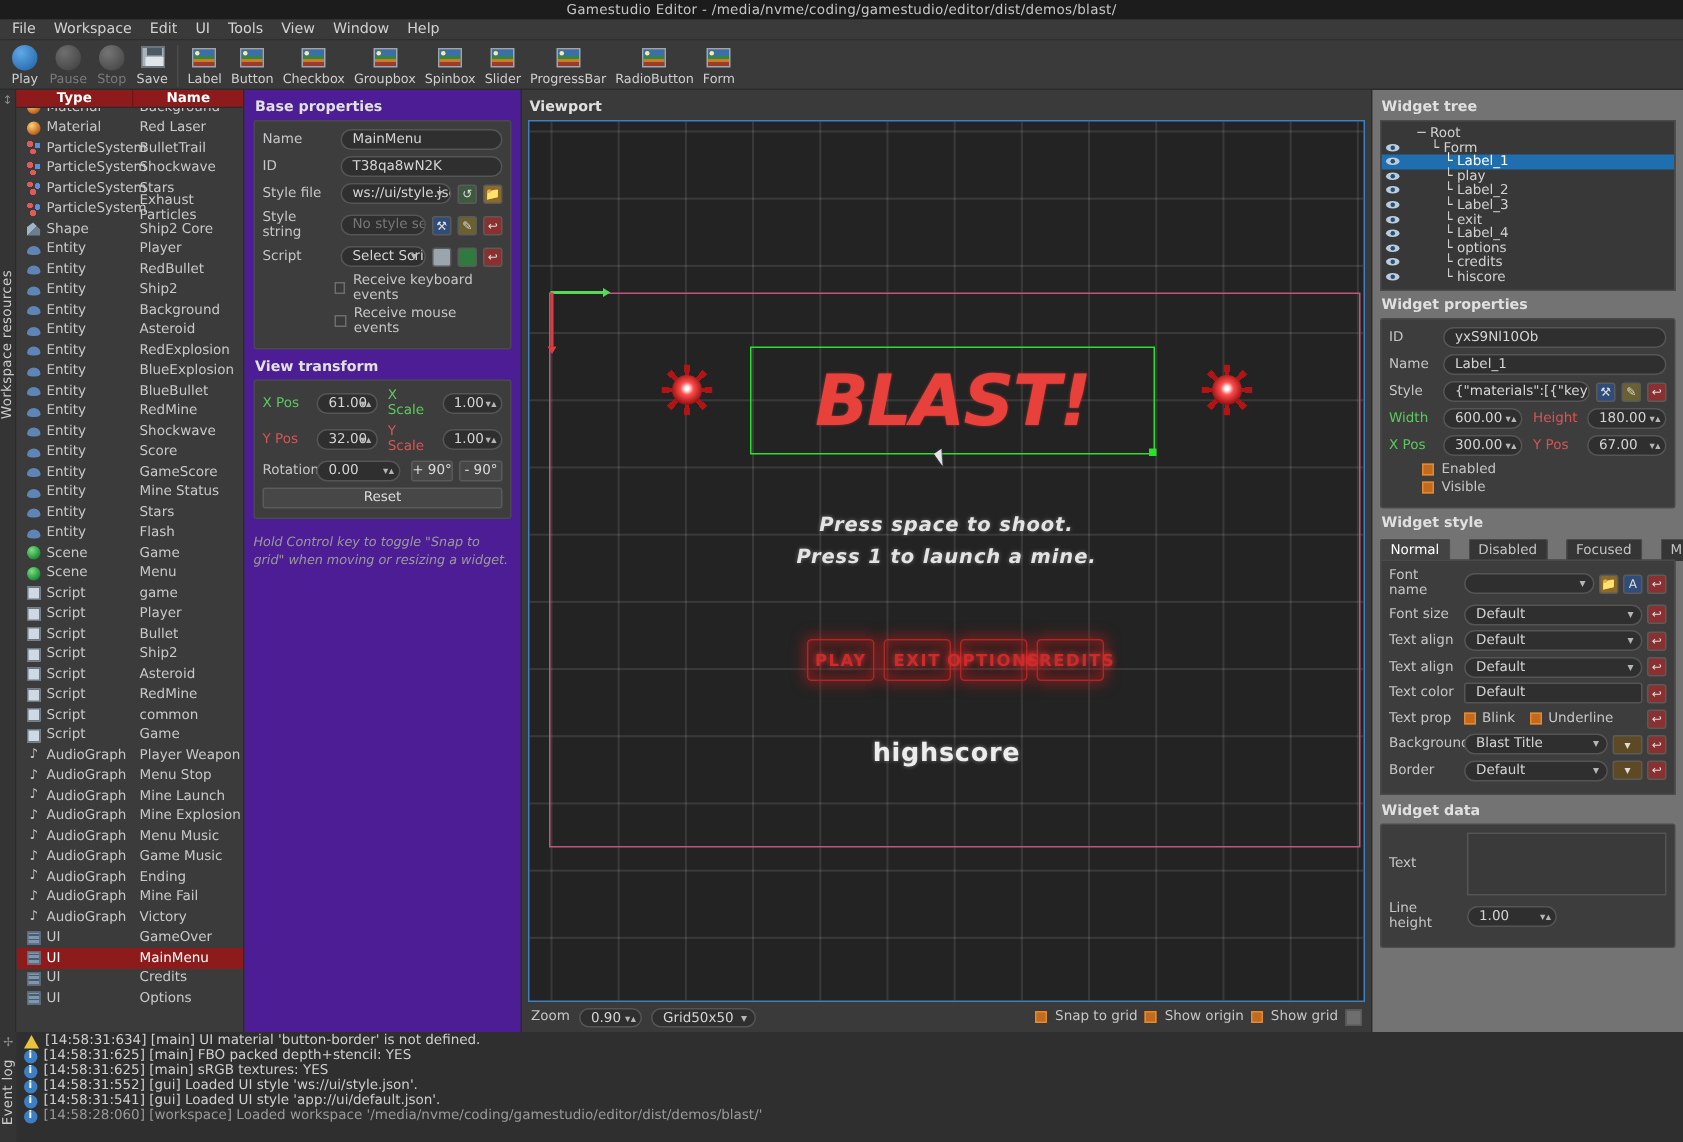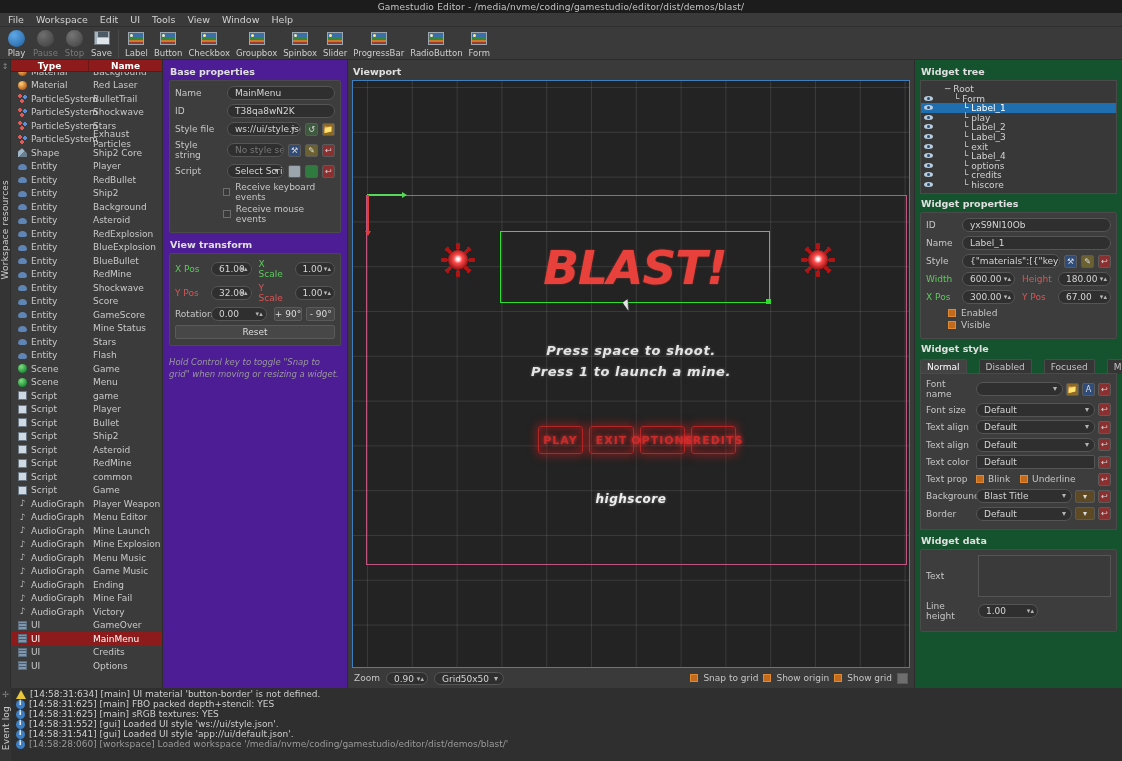--- a/index.html
+++ b/index.html
@@ -198,30 +198,30 @@
   .menu-btn {
     position:absolute; height:28px; border:1px solid #b02727; border-radius:3px;
     display:flex; align-items:center; justify-content:center;
     color:#cf2a2a; font-size:11px; font-weight:bold; letter-spacing:1px;
     box-shadow:0 0 9px 2px rgba(190,30,30,.55), inset 0 0 10px 2px rgba(190,30,30,.45);
     background:rgba(120,12,12,.12);
     text-shadow:0 0 4px rgba(255,60,60,.9);
   }
   .hiscore {
     position:absolute; width:100%; text-align:center; color:#ededed;
-    font-style:italic; font-weight:bold; font-size:12px; letter-spacing:.5px;
+    font-weight:bold; font-size:17px; letter-spacing:.5px;
     text-shadow:0 0 3px rgba(255,255,255,.4);
   }
   .vp-toolbar { height:20px; display:flex; align-items:center; gap:6px; padding:0 2px;}
   .vp-toolbar .lbl { font-size:9px; color:#c6c6c6;}
   .vp-right { margin-left:auto; display:flex; align-items:center; gap:5px;}
   .sqbox { width:11px;height:11px;border:1px solid #5a5a5a;background:#6e6e6e;}
 
   
-  .rightcol { width:207px; background:#14532d; padding:4px 5px 0 5px; display:flex; flex-direction:column;}
+  .rightcol { width:207px; background:#737373; padding:4px 5px 0 5px; display:flex; flex-direction:column;}
   .tree { border:1px solid #4a4a4a; background:#383838; height:114px; padding:3px 0 0 0; overflow:hidden;}
   .trow { display:flex; height:9.6px; font-size:9px; color:#d2d2d2; padding-left:3px;}
   .trow.sel { background:#1f6fb0; color:#fff; }
   .eye { width:9px;height:9px;flex:0 0 9px; margin-right:2px; position:relative;}
   .eye:before{content:"";position:absolute;left:0;top:2px;width:9px;height:5px;border-radius:50%;background:#b9cde0;}
   .eye:after{content:"";position:absolute;left:3px;top:3px;width:3px;height:3px;border-radius:50%;background:#2a4d70;}
   .eye.blank:before,.eye.blank:after{display:none;}
   .tlabel{white-space:nowrap;}
   .tabs { display:flex; gap:12px; margin-top:2px;}
   .tab {
@@ -591,21 +591,21 @@
               <span class="ri audio">♪</span>
               <span>AudioGraph</span>
             </div>
             <div class="name">Player Weapon</div>
           </div>
           <div class="resrow">
             <div class="type">
               <span class="ri audio">♪</span>
               <span>AudioGraph</span>
             </div>
-            <div class="name">Menu Editor</div>
+            <div class="name">Menu Stop</div>
           </div>
           <div class="resrow">
             <div class="type">
               <span class="ri audio">♪</span>
               <span>AudioGraph</span>
             </div>
             <div class="name">Mine Launch</div>
           </div>
           <div class="resrow">
             <div class="type">

